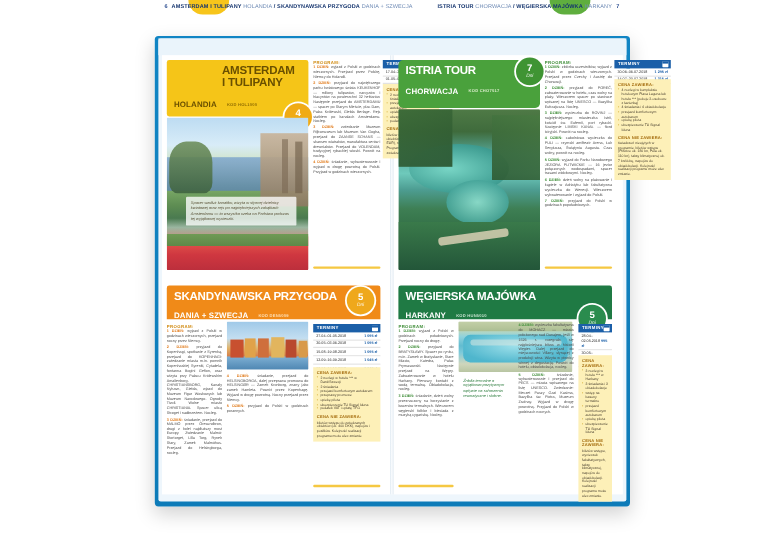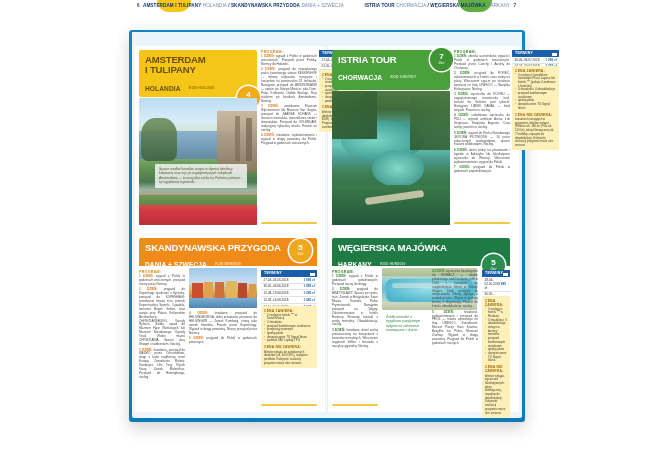--- a/index.html
+++ b/index.html
@@ -185,21 +185,21 @@
   </div>
   <div class="rh-pg r">7</div>
 
   <div class="page left"></div>
   <div class="page right"></div>
   <div class="page-gutter"></div>
 
   <div class="article" style="left:139px; top:50px; width:184px; height:175px;">
 
     <div class="art-head" style="width:118px; height:47px; background:#f5c518; color:#6d5200;">
-      <div class="art-title" style="color:#6a5000;">AMSTERDAM
+      <div class="art-title" style="color:#6a5000;margin-left:40px;">AMSTERDAM
 I TULIPANY</div>
       <div style="margin-top:2px;">
         <span class="art-sub" style="color:#6a5000;">HOLANDIA</span>
         <span class="art-code" style="color:#8d6a00;">KOD HOL1000</span>
       </div>
     </div>
 
     <div class="days-badge" style="left:98px; top:36px; background:#f0ab15; box-shadow:0 0 0 1.5px #fff;">
       <span class="n">4</span>
       <span class="u">Dni</span>

